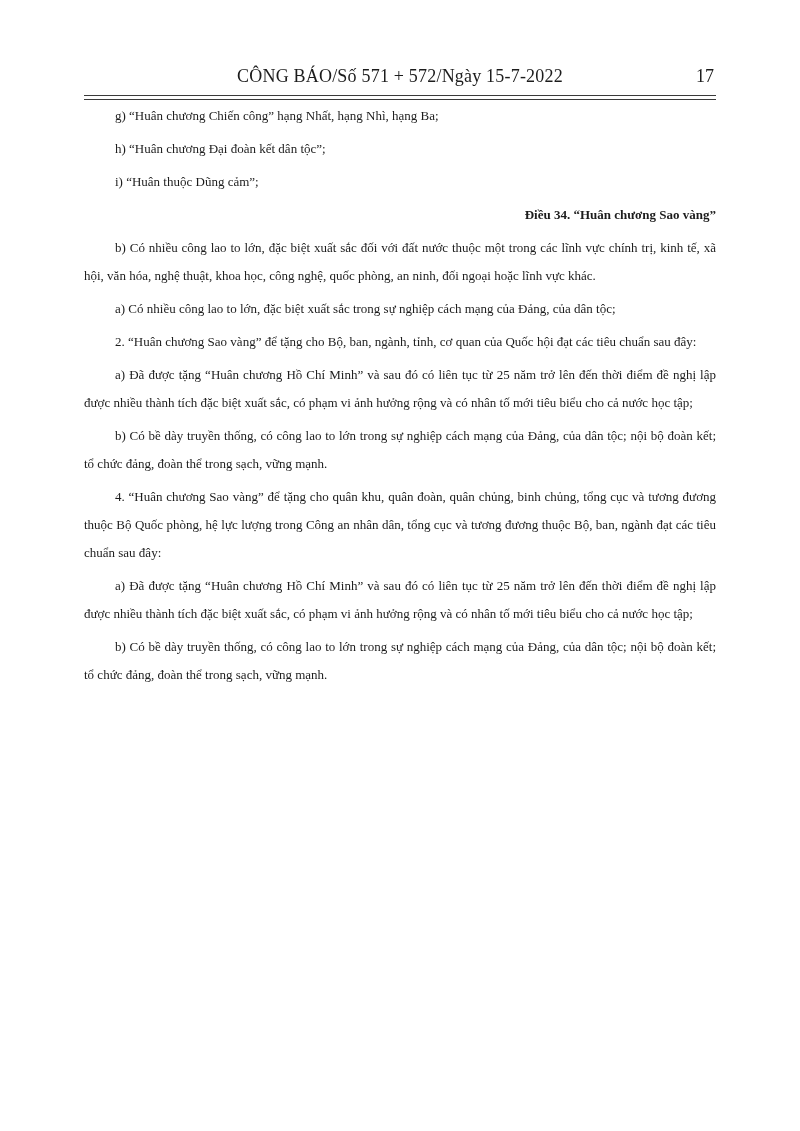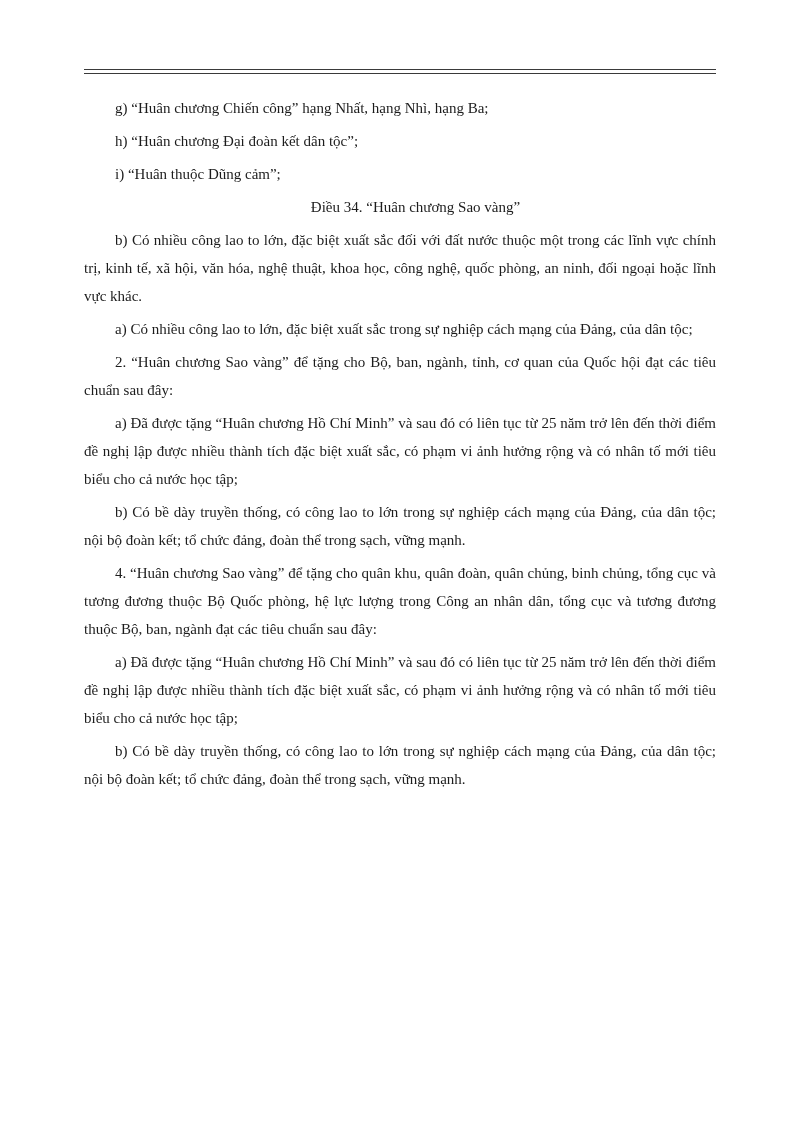--- a/index.html
+++ b/index.html
@@ -38,40 +38,44 @@
     right: 2px;
     top: 0;
   }
   .header-rule {
     margin-top: 5px;
     height: 5px;
     border-top: 1.5px solid #3a3a3a;
     border-bottom: 1px solid #3a3a3a;
   }
   .doc-body {
-    margin-top: 20px;
-    font-size: 15px;
+    margin-top: 2px;
+    font-size: 13px;
     line-height: 28px;
     text-align: justify;
   }
   .doc-body p {
     text-indent: 31px;
     margin-bottom: 5px;
   }
   .doc-body p.article-heading {
-    font-weight: normal;
-    text-align: center;
+    font-weight: bold;
+    text-align: right;
   }
 </style>
 </head>
 <body>
 
 <div class="page">
   <div class="content">
 
+    <div class="header">
+      <div class="header-title">CÔNG BÁO/Số 571 + 572/Ngày 15-7-2022</div>
+      <div class="page-number">17</div>
+    </div>
 
     <div class="header-rule"></div>
 
     <div class="doc-body">
       <p>g) “Huân chương Chiến công” hạng Nhất, hạng Nhì, hạng Ba;</p>
       <p>h) “Huân chương Đại đoàn kết dân tộc”;</p>
       <p>i) “Huân thuộc Dũng cảm”;</p>
       <p class="article-heading">Điều 34. “Huân chương Sao vàng”</p>
       <p>b) Có nhiều công lao to lớn, đặc biệt xuất sắc đối với đất nước thuộc một trong các lĩnh vực chính trị, kinh tế, xã hội, văn hóa, nghệ thuật, khoa học, công nghệ, quốc phòng, an ninh, đối ngoại hoặc lĩnh vực khác.</p>
       <p>a) Có nhiều công lao to lớn, đặc biệt xuất sắc trong sự nghiệp cách mạng của Đảng, của dân tộc;</p>

